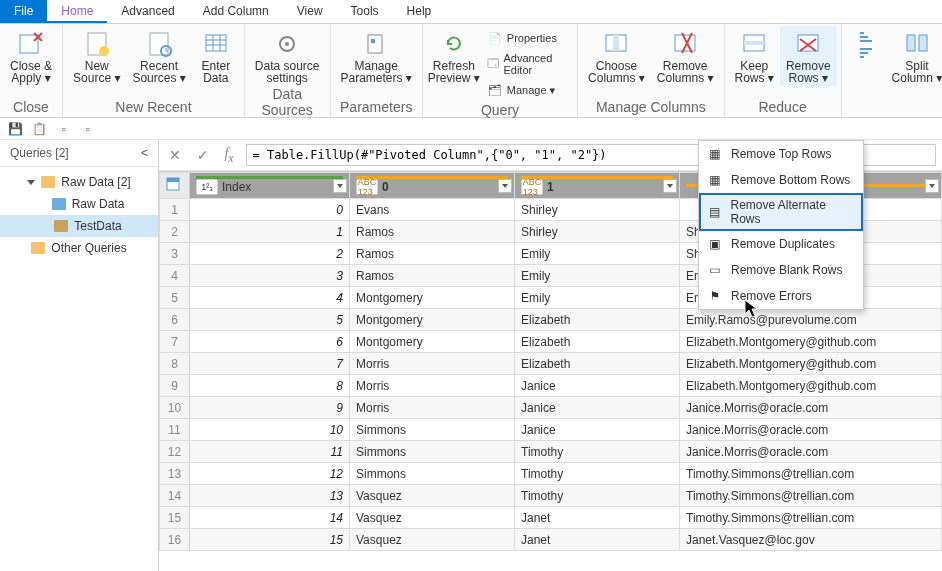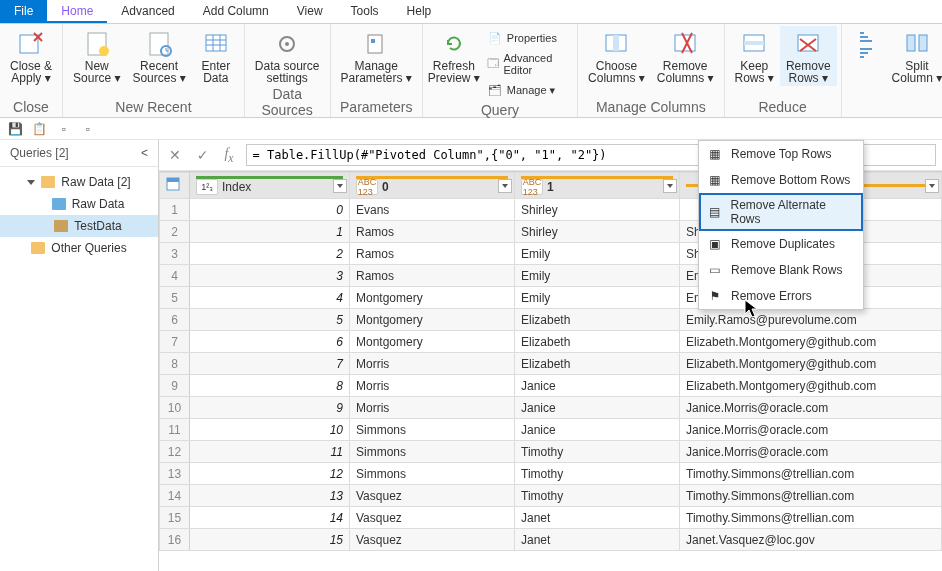--- a/index.html
+++ b/index.html
@@ -45,21 +45,21 @@
     .right-pane { flex: 1; display: flex; flex-direction: column; }
     .formula-bar { display: flex; align-items: center; padding: 4px 6px; gap: 8px; border-bottom: 1px solid #e5e5e5; }
     .fb-btn { color: #888; cursor: pointer; font-size: 14px; padding: 0 4px; }
     .fb-fx { font-style: italic; font-family: serif; }
     .fb-input { flex: 1; border: 1px solid #c9c9c9; padding: 3px 6px; font-family: Consolas, monospace; font-size: 12px; background: #fff; }
 
     
     .grid { overflow: auto; border-top: 1px solid #d0d0d0; }
     table.data { border-collapse: collapse; width: 100%; }
     table.data th, table.data td { border: 1px solid #dcdcdc; padding: 3px 6px; font-size: 12px; text-align: left; height: 22px; }
-    table.data th { background: #e5e5e5; font-weight: normal; position: relative; }
+    table.data th { background: #a3a3a3; font-weight: normal; position: relative; }
     table.data th.rownum-h { width: 30px; background: #eaeaea; border-right: 1px solid #cfcfcf;}
     table.data td.rownum { width: 30px; text-align: center; color: #888; background: #f5f5f5; border-right: 1px solid #cfcfcf;}
     table.data tr:nth-child(odd) td.cell { background: #fff; }
     table.data tr:nth-child(even) td.cell { background: #f7f7f7; }
     .col-accent { height: 3px; background: #23b1a5; }
     .col-accent.green { background: #54a445; }
     .col-header-inner { display: flex; align-items: center; gap: 4px; }
     .typewrap { display: inline-flex; width: 22px; height: 16px; align-items: center; justify-content: center; border: 1px solid #cfcfcf; border-radius: 2px; font-size: 9px; background: #fff;}
     .col-filter { position: absolute; right: 2px; top: 50%; transform: translateY(-50%); width: 14px; height: 14px; border: 1px solid #bbb; display: flex; align-items: center; justify-content: center; background: #fff; cursor: pointer;}
     .col-filter::after { content: ""; border-left: 3px solid transparent; border-right: 3px solid transparent; border-top: 4px solid #555; }

